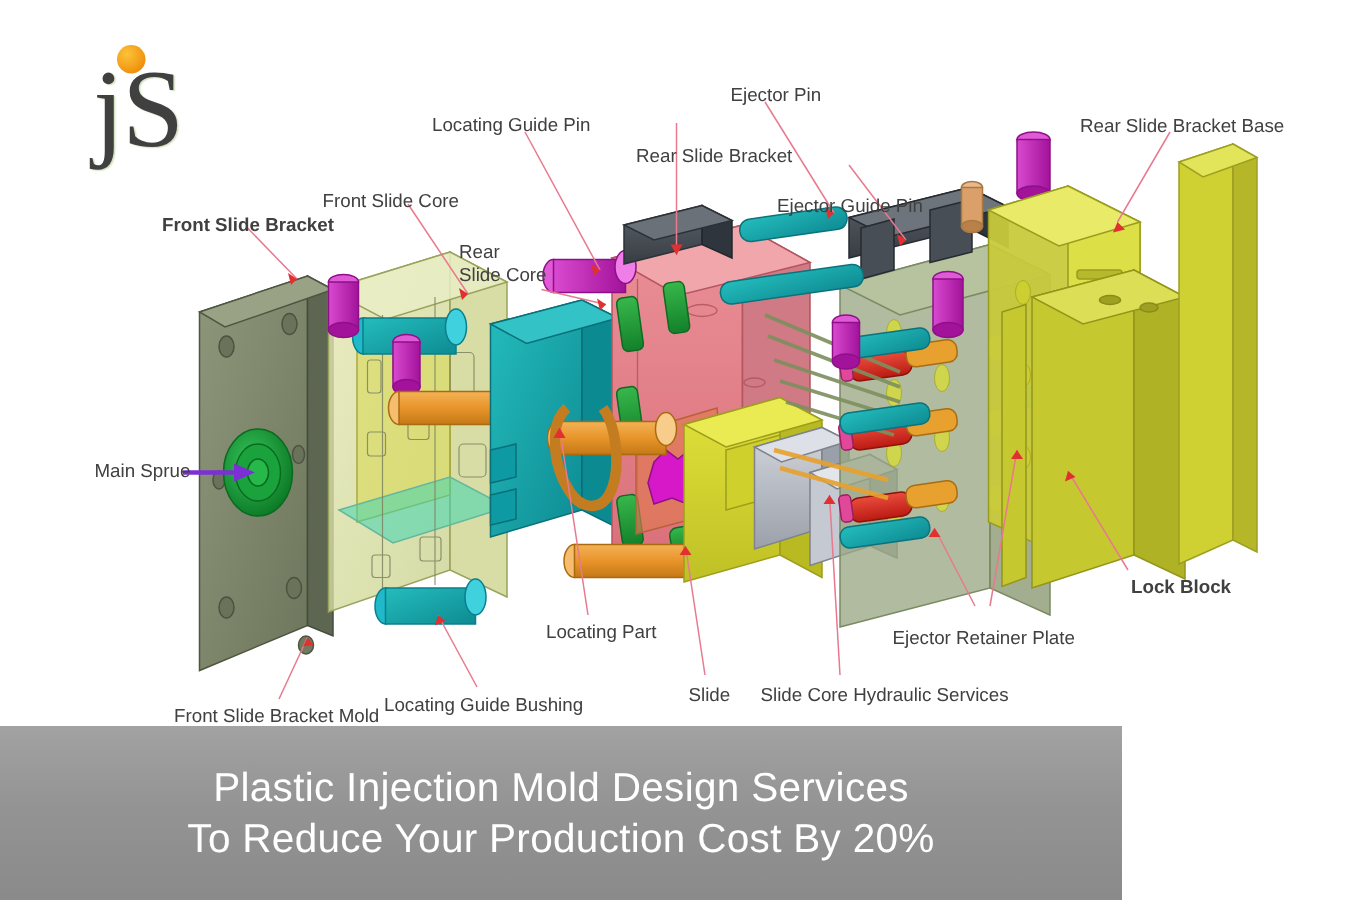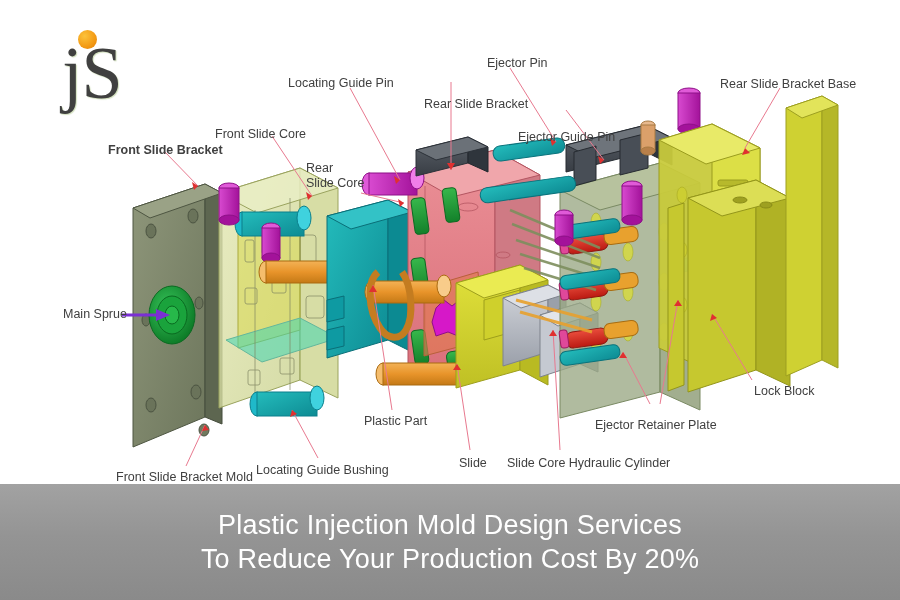--- a/index.html
+++ b/index.html
@@ -16,21 +16,21 @@
 
   
   #stage{position:absolute;left:0;top:0;width:900px;height:484px;}
   svg.cad{position:absolute;left:0;top:0;width:900px;height:484px;}
 
   
   .lbl{position:absolute;color:#404040;font-size:12.5px;line-height:15px;
        font-family:"Liberation Sans",sans-serif;white-space:pre;}
 
   
-  #banner{position:absolute;left:0;top:484px;width:900px;height:116px;
+  #banner{position:absolute;left:0;top:484px;width:748px;height:116px;
     background:linear-gradient(180deg,#a2a2a2 0%,#949494 45%,#8a8a8a 100%);
     display:flex;flex-direction:column;align-items:center;justify-content:center;}
   #banner .line{color:#ffffff;font-size:27px;line-height:34px;font-family:"Liberation Sans",sans-serif;
     font-weight:400;letter-spacing:.2px;text-align:center;}
 </style>
 </head>
 <body>
 
 <div id="page">
 
@@ -402,27 +402,27 @@
     <div class="lbl" style="left:108px;top:143px;font-weight:bold;">Front Slide Bracket</div>
     <div class="lbl" style="left:215px;top:127px;">Front Slide Core</div>
     <div class="lbl" style="left:306px;top:161px;">Rear
 Slide Core</div>
     <div class="lbl" style="left:288px;top:76px;">Locating Guide Pin</div>
     <div class="lbl" style="left:424px;top:69px;margin-top:28px;">Rear Slide Bracket</div>
     <div class="lbl" style="left:487px;top:56px;">Ejector Pin</div>
     <div class="lbl" style="left:518px;top:98px;margin-top:32px;">Ejector Guide Pin</div>
     <div class="lbl" style="left:720px;top:77px;">Rear Slide Bracket Base</div>
     <div class="lbl" style="left:63px;top:307px;text-align:center;">Main Sprue</div>
-    <div class="lbl" style="left:754px;top:384px;">Lock Block</div>
-    <div class="lbl" style="left:364px;top:414px;">Plastic Part</div>
+    <div class="lbl" style="left:754px;top:384px;font-weight:bold;">Lock Block</div>
+    <div class="lbl" style="left:364px;top:414px;">Locating Part</div>
     <div class="lbl" style="left:595px;top:418px;">Ejector Retainer Plate</div>
     <div class="lbl" style="left:116px;top:470px;">Front Slide Bracket Mold</div>
     <div class="lbl" style="left:256px;top:463px;text-align:right;">Locating Guide Bushing</div>
     <div class="lbl" style="left:459px;top:456px;">Slide</div>
-    <div class="lbl" style="left:507px;top:456px;">Slide Core Hydraulic Cylinder</div>
+    <div class="lbl" style="left:507px;top:456px;">Slide Core Hydraulic Services</div>
   </div>
 
   <div id="banner">
     <div class="line">Plastic Injection Mold Design Services</div>
     <div class="line">To Reduce Your Production Cost By 20%</div>
   </div>
 
 </div>
 
 </body></html>

